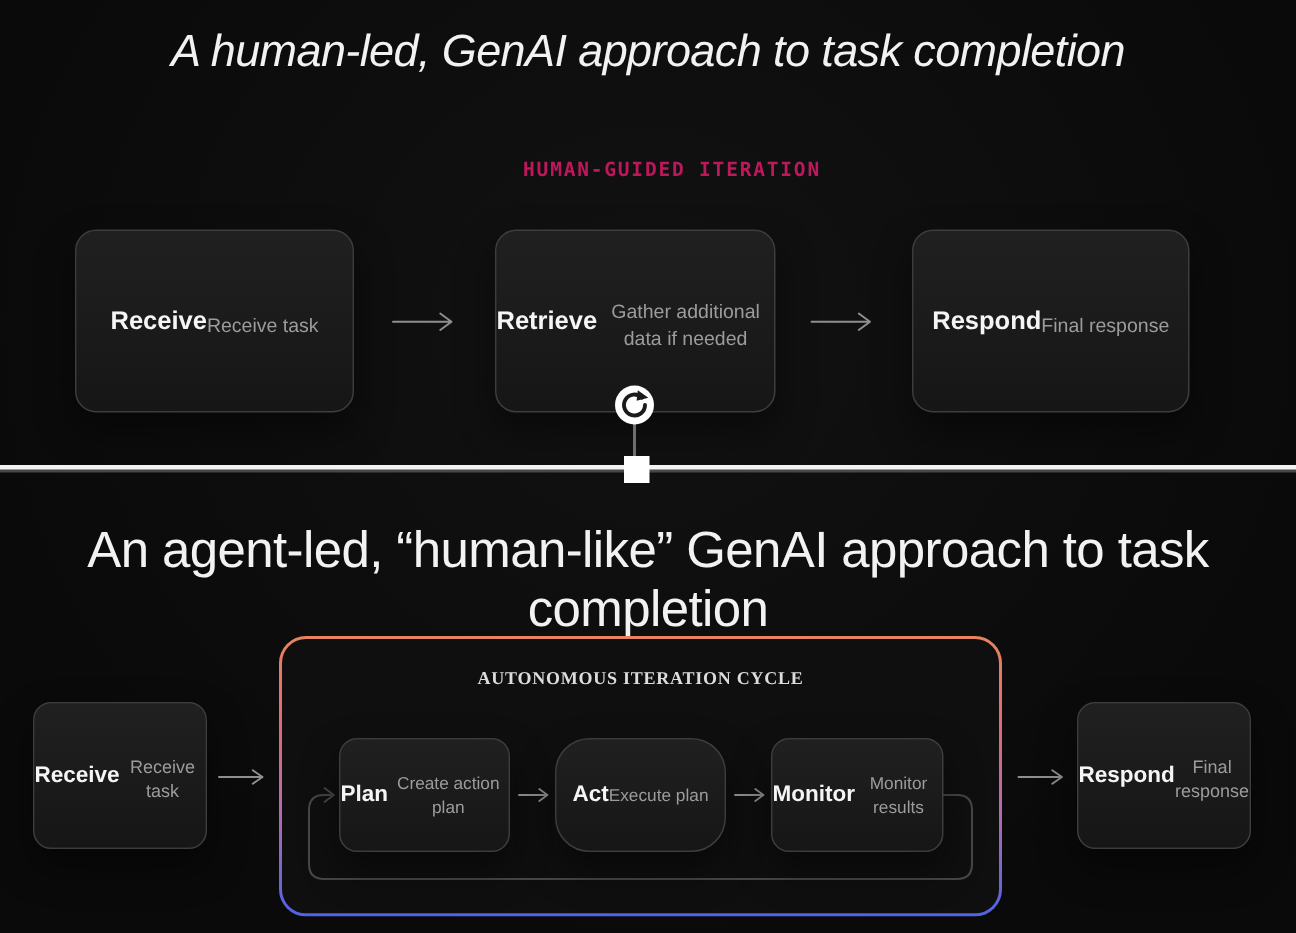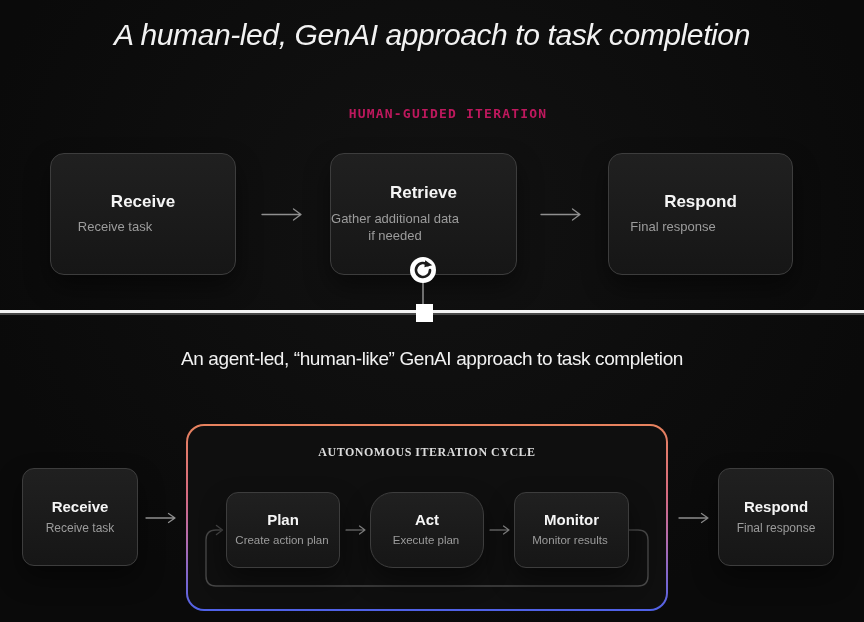--- a/index.html
+++ b/index.html
@@ -9,35 +9,35 @@
     font-family:"Liberation Sans","DejaVu Sans",sans-serif;
     -webkit-font-smoothing:antialiased;
   }
   .abs{position:absolute;}
   
   .slide-title{
     left:0;width:864px;text-align:center;color:#f2f2f2;
     font-weight:500;letter-spacing:-0.4px;
   }
   #top-title{top:18px;font-size:30px;font-style:italic;}
-  #bottom-title{top:348px;font-size:19px;}
+  #bottom-title{top:348px;font-size:34px;}
   
   .stage-label{
     left:16px;width:864px;text-align:center;color:#be185d;
     font-family:"DejaVu Sans Mono","Liberation Mono",monospace;
     font-weight:700;
   }
   #top-stage-label{top:106px;font-size:13px;letter-spacing:1.2px;}
   
   .node{
     border-radius:14px;
     background:linear-gradient(180deg,#202020 0%,#161616 100%);
     border:1px solid #3d3d3d;
     box-shadow:0 12px 26px rgba(0,0,0,0.45);
-    display:flex;flex-direction:column;justify-content:center;
+    display:flex;flex-direction:row;align-items:center;justify-content:center;
     text-align:center;box-sizing:border-box;
   }
   .node-title{color:#f5f5f5;font-weight:700;font-size:17px;line-height:1.2;}
   .node-sub{color:#9c9c9c;font-size:13px;line-height:1.35;margin-top:6px;max-width:128px;}
   .node.small{border-radius:12px;}
   .node.small .node-title{font-size:15px;}
   .node.small .node-sub{font-size:12px;margin-top:4px;}
   .node.inner .node-title{font-size:15px;}
   .node.inner .node-sub{font-size:11.5px;margin-top:4px;max-width:110px;}
   

